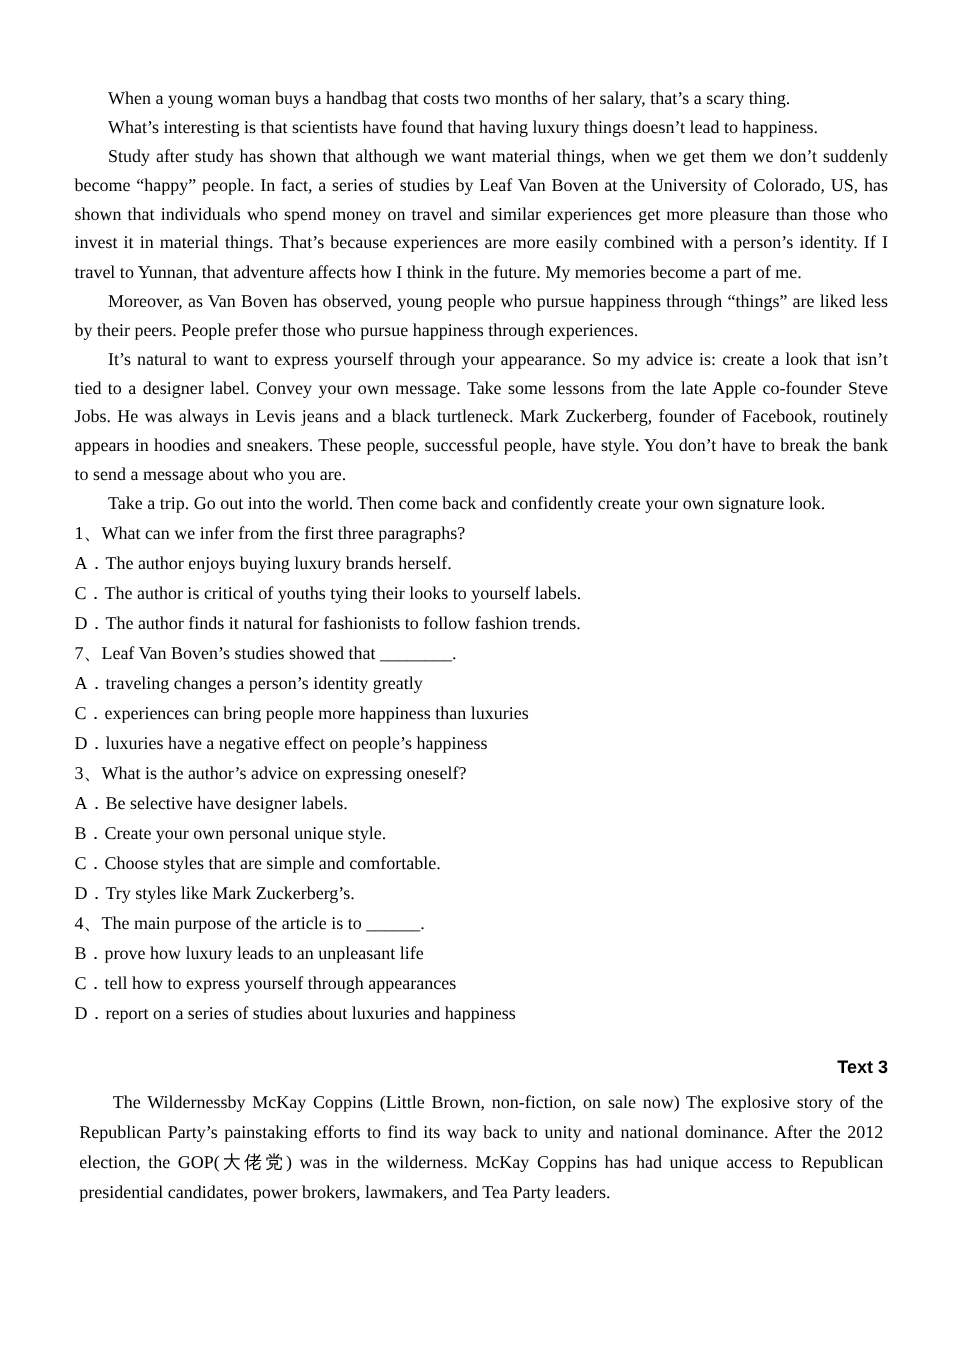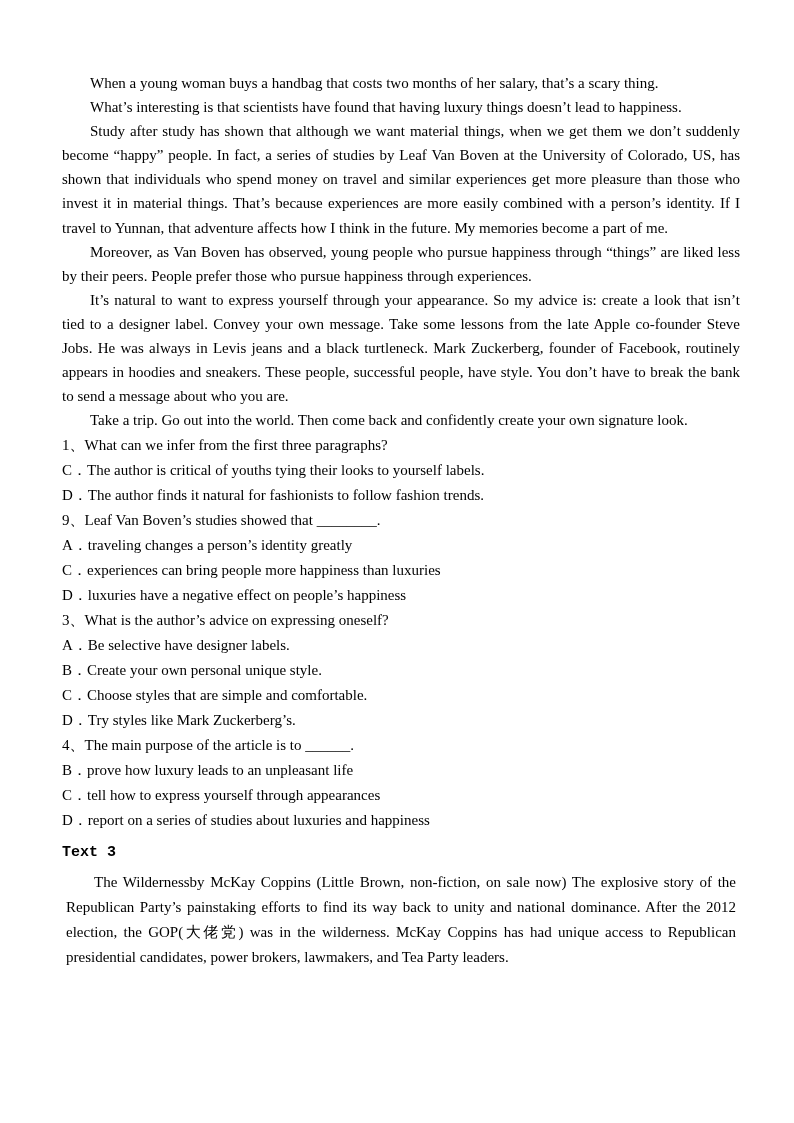--- a/index.html
+++ b/index.html
@@ -27,23 +27,23 @@
     line-height: 24.1px;
   }
   .questions {
     margin-top: 1px;
   }
   .qline {
     line-height: 25px;
     white-space: nowrap;
   }
   .text3-heading {
-    margin: 6px 0 0 0;
-    text-align: left;
-    font-family: Liberation Mono, monospace;
+    margin: 18px 0 0 0;
+    text-align: right;
+    font-family: Liberation Sans, sans-serif;
     font-size: 15px;
     font-weight: bold;
     line-height: 27px;
   }
   .text3-para {
     margin: 4px;
     text-align: justify;
     text-indent: 28px;
     line-height: 25px;
   }
@@ -58,24 +58,25 @@
     <p class="para">What’s interesting is that scientists have found that having luxury things doesn’t lead to happiness.</p>
     <p class="para">Study after study has shown that although we want material things, when we get them we don’t suddenly become “happy” people. In fact, a series of studies by Leaf Van Boven at the University of Colorado, US, has shown that individuals who spend money on travel and similar experiences get more pleasure than those who invest it in material things. That’s because experiences are more easily combined with a person’s identity. If I travel to Yunnan, that adventure affects how I think in the future. My memories become a part of me.</p>
     <p class="para">Moreover, as Van Boven has observed, young people who pursue happiness through “things” are liked less by their peers. People prefer those who pursue happiness through experiences.</p>
     <p class="para">It’s natural to want to express yourself through your appearance. So my advice is: create a look that isn’t tied to a designer label. Convey your own message. Take some lessons from the late Apple co-founder Steve Jobs. He was always in Levis jeans and a black turtleneck. Mark Zuckerberg, founder of Facebook, routinely appears in hoodies and sneakers. These people, successful people, have style. You don’t have to break the bank to send a message about who you are.</p>
     <p class="para">Take a trip. Go out into the world. Then come back and confidently create your own signature look.</p>
   </section>
 
   <section class="questions">
 
     <div class="qline">1、What can we infer from the first three paragraphs?</div>
+    <div class="qline">A．The author enjoys buying luxury brands herself.</div>
     <div class="qline">C．The author is critical of youths tying their looks to yourself labels.</div>
     <div class="qline">D．The author finds it natural for fashionists to follow fashion trends.</div>
 
-    <div class="qline">9、Leaf Van Boven’s studies showed that ________.</div>
+    <div class="qline">7、Leaf Van Boven’s studies showed that ________.</div>
     <div class="qline">A．traveling changes a person’s identity greatly</div>
     <div class="qline">C．experiences can bring people more happiness than luxuries</div>
     <div class="qline">D．luxuries have a negative effect on people’s happiness</div>
 
     <div class="qline">3、What is the author’s advice on expressing oneself?</div>
     <div class="qline">A．Be selective have designer labels.</div>
     <div class="qline">B．Create your own personal unique style.</div>
     <div class="qline">C．Choose styles that are simple and comfortable.</div>
     <div class="qline">D．Try styles like Mark Zuckerberg’s.</div>
 

